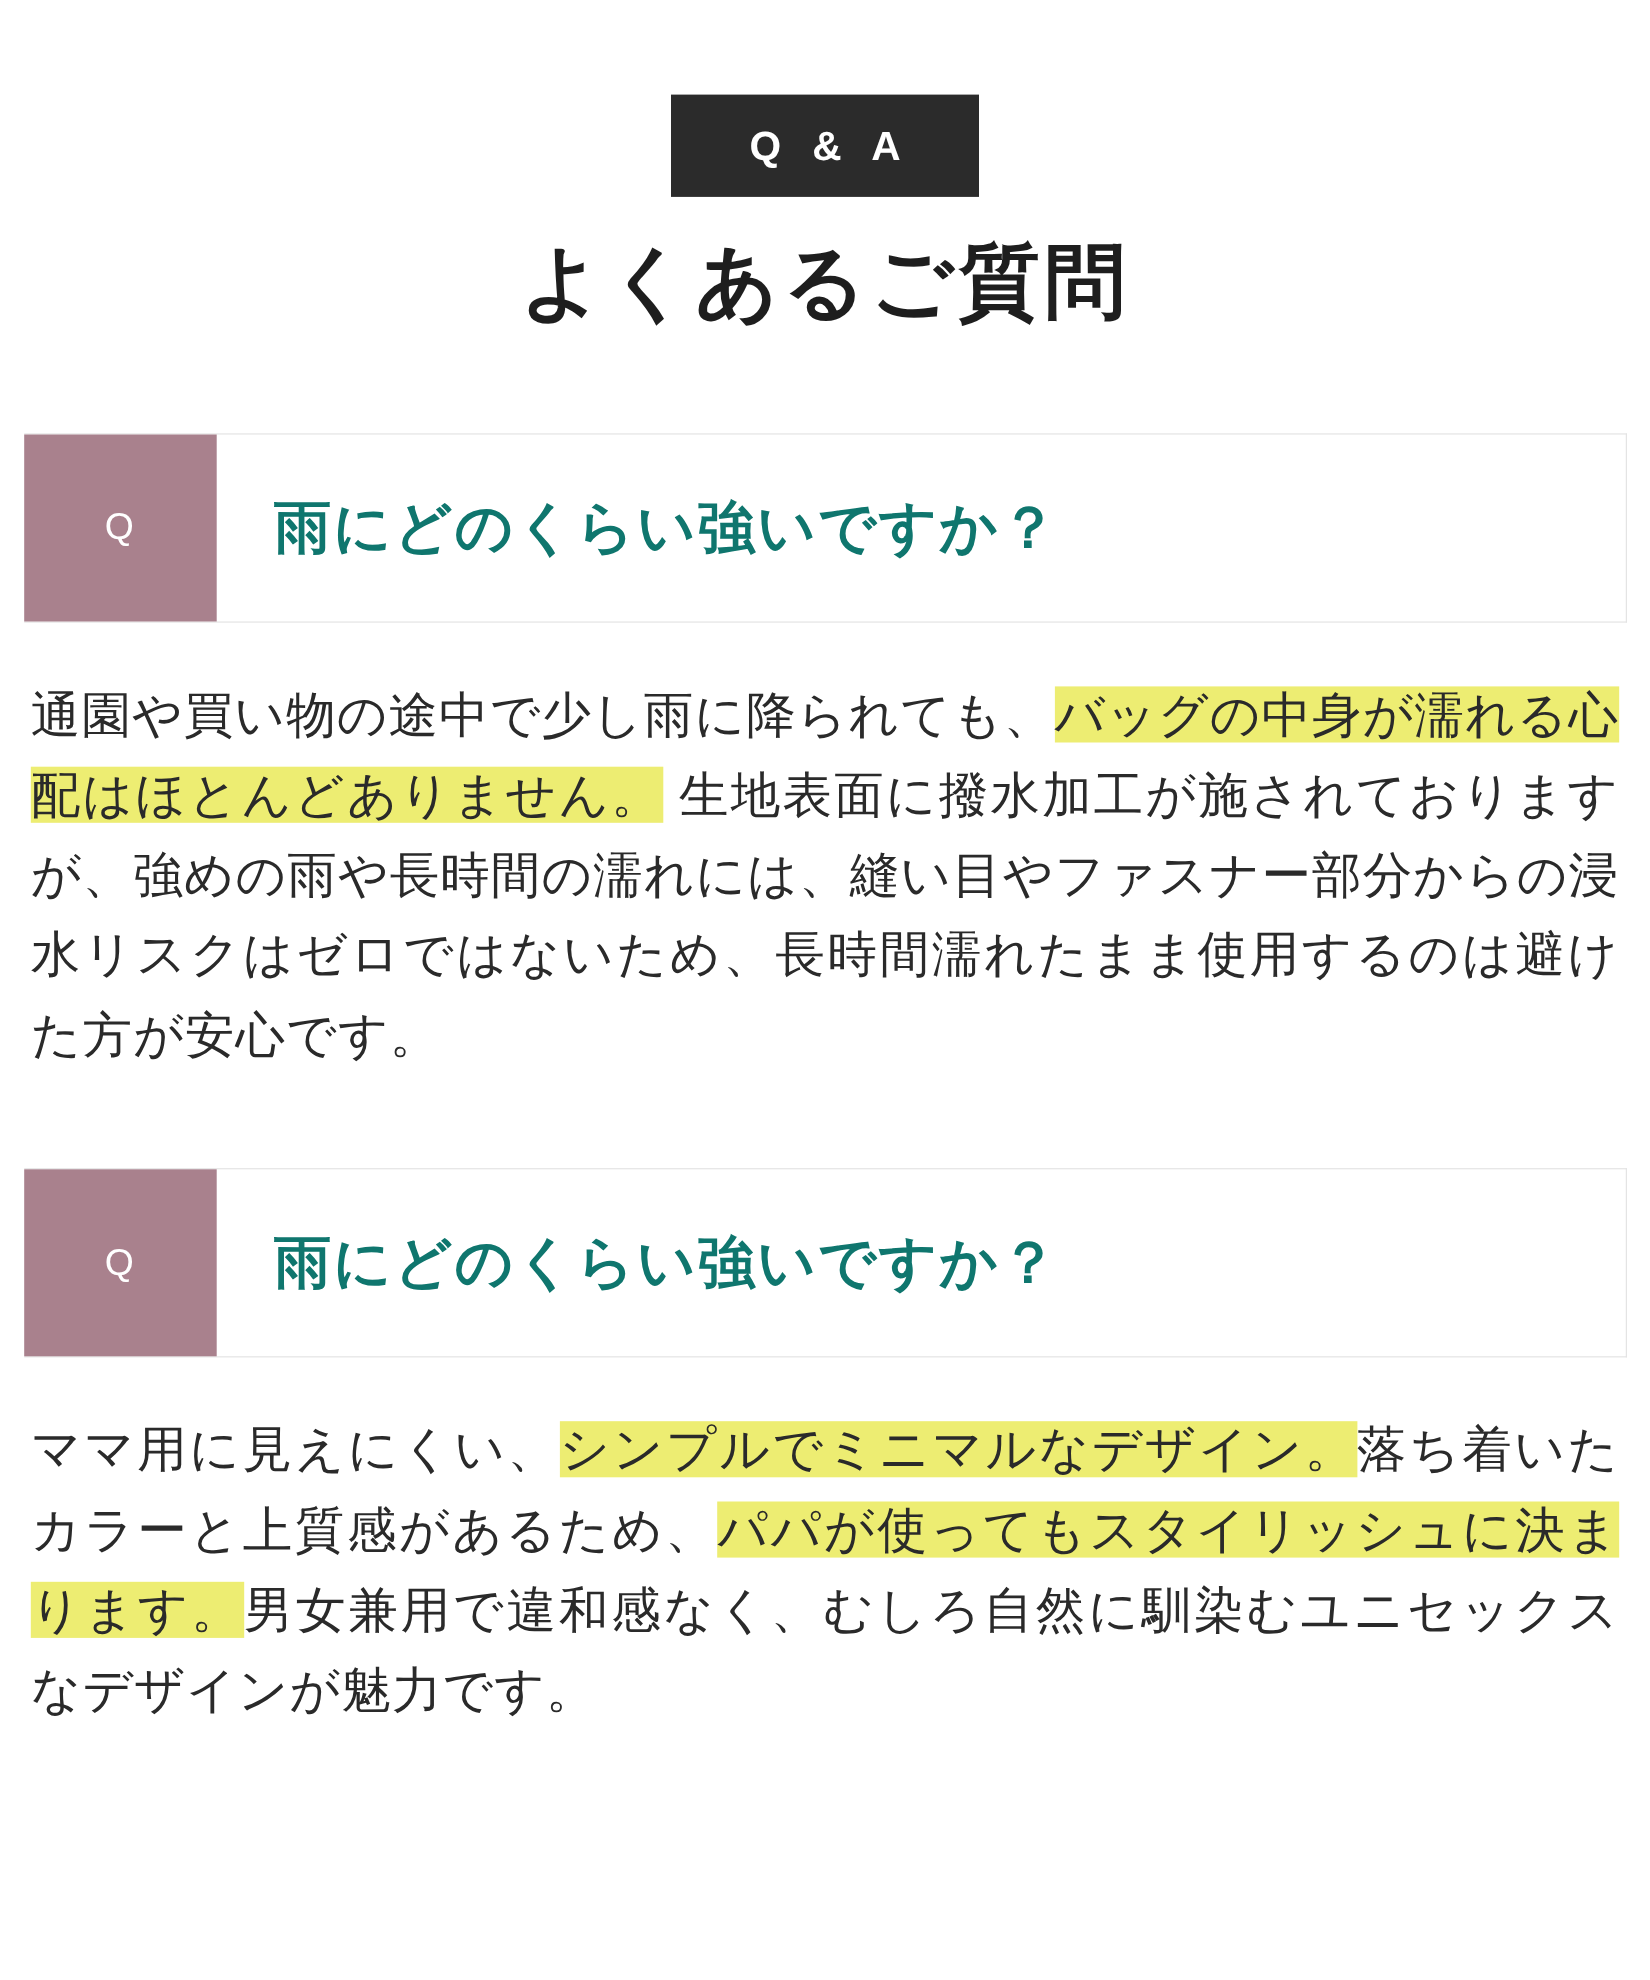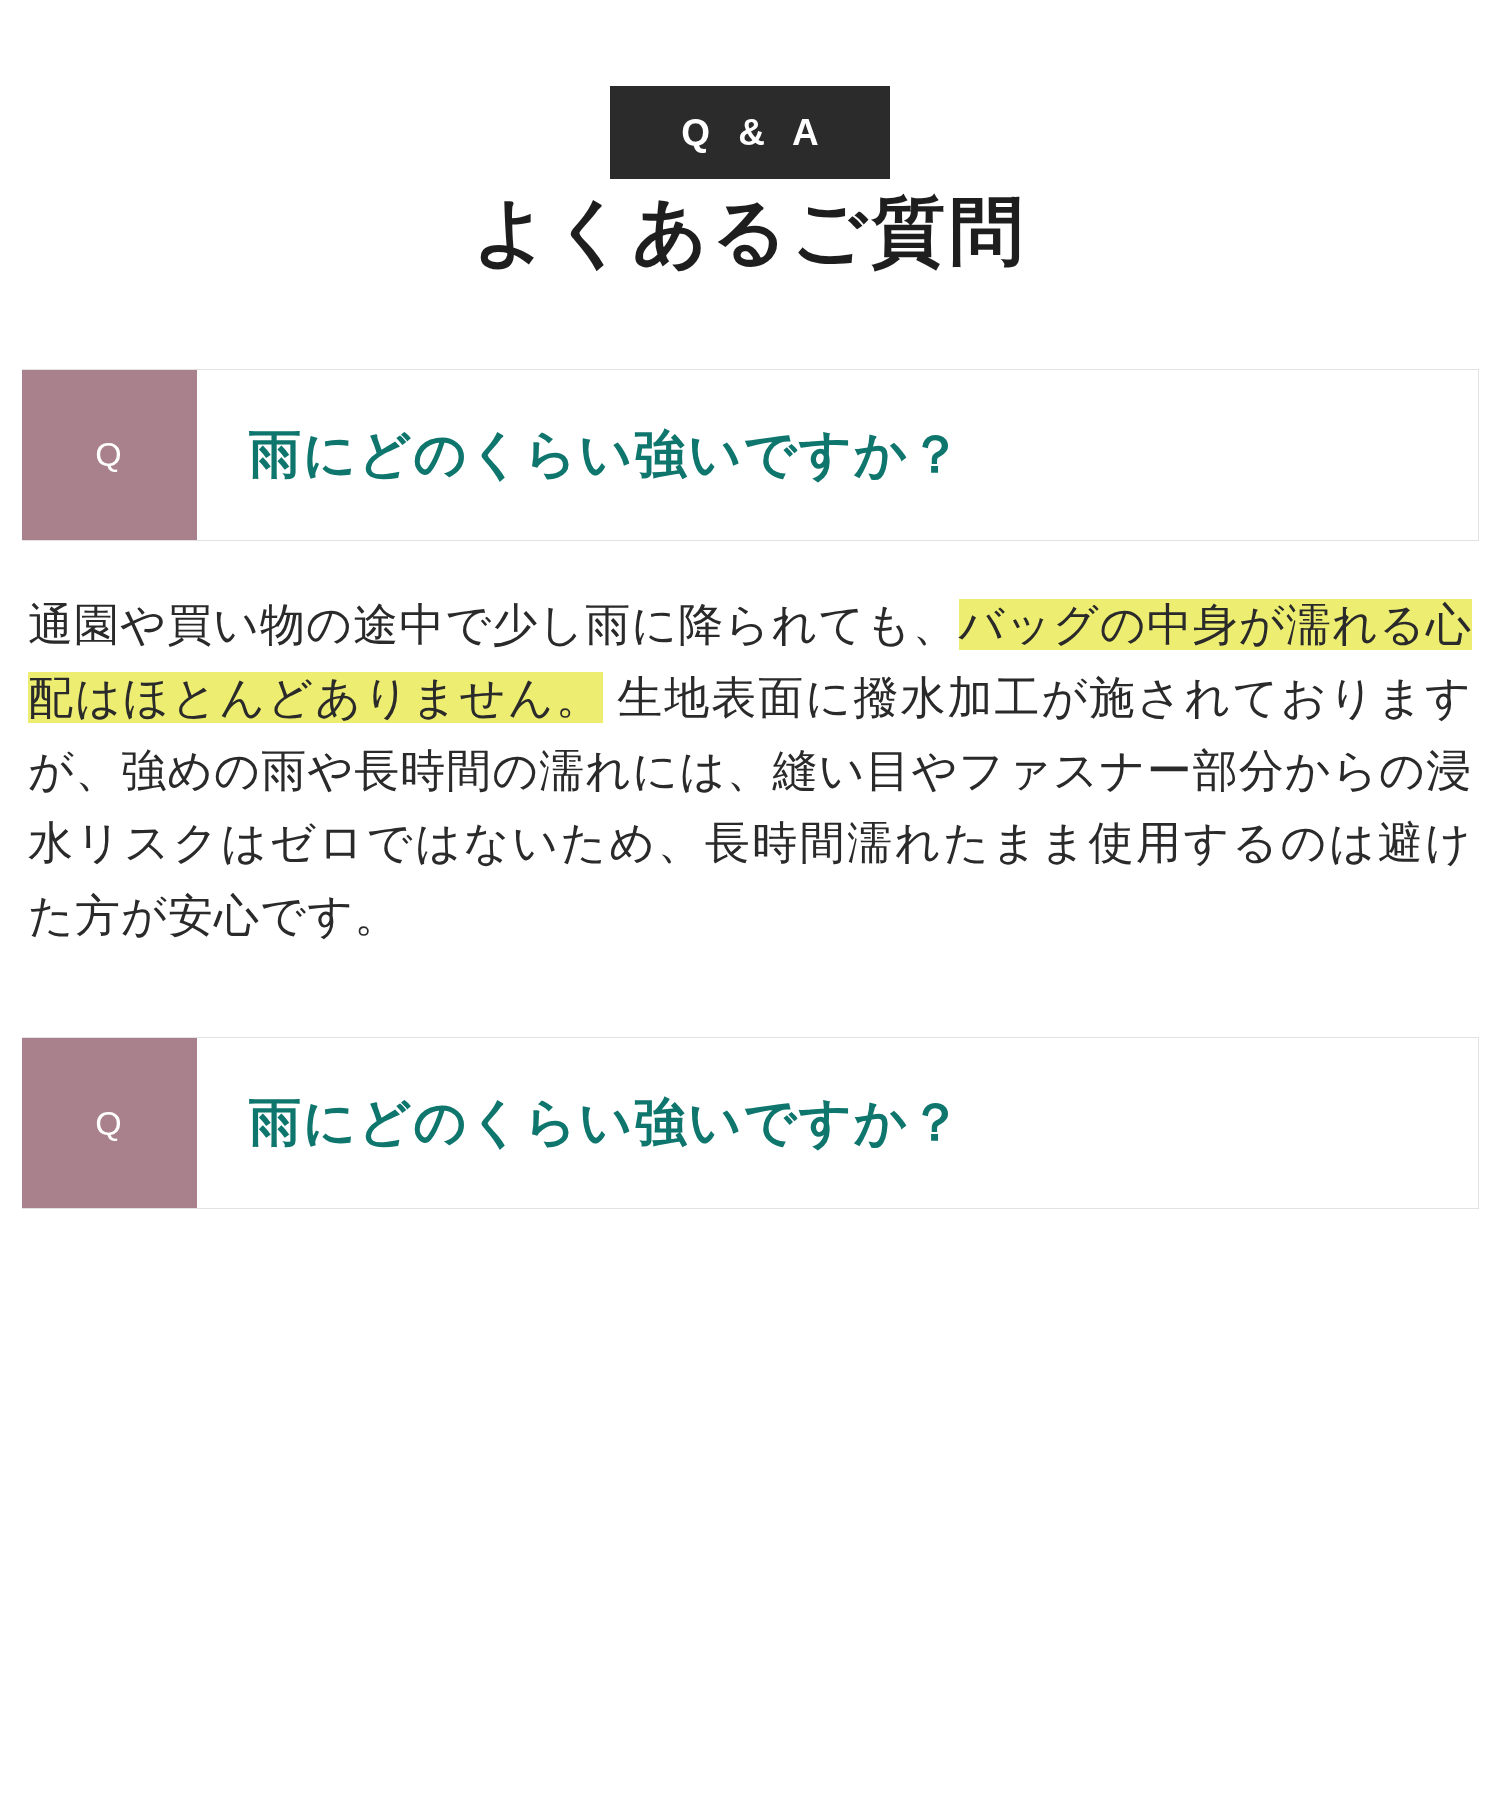--- a/index.html
+++ b/index.html
@@ -31,21 +31,21 @@
     display: inline-block;
     background: #2b2b2b;
     color: #ffffff;
     font-size: 37px;
     font-weight: bold;
     letter-spacing: 9px;
     padding: 28px 62px 28px 71px;
     line-height: 1;
   }
   .page-title {
-    margin-top: 9px;
+    margin-top: 34px;
     font-size: 74px;
     font-weight: bold;
     letter-spacing: 4px;
     color: #1e1e1e;
     line-height: 1.2;
   }
 
   
   .faq-list {
     margin-top: 92px;
@@ -120,16 +120,17 @@
         <div class="q-text">雨にどのくらい強いですか？</div>
       </div>
       <div class="answer"><span>通園や買い物の途中で少し雨に降られても、</span><mark>バッグの中身が濡れる心配はほとんどありません。</mark><span> 生地表面に撥水加工が施されておりますが、強めの雨や長時間の濡れには、縫い目やファスナー部分からの浸水リスクはゼロではないため、長時間濡れたまま使用するのは避けた方が安心です。</span></div>
     </div>
 
     <div class="faq-item">
       <div class="q-row">
         <div class="q-mark">Q</div>
         <div class="q-text">雨にどのくらい強いですか？</div>
       </div>
+      <div class="answer"><span>ママ用に見えにくい、</span><mark>シンプルでミニマルなデザイン。</mark><span>落ち着いたカラーと上質感があるため、</span><mark>パパが使ってもスタイリッシュに決まります。</mark><span>男女兼用で違和感なく、むしろ自然に馴染むユニセックスなデザインが魅力です。</span></div>
     </div>
 
   </div>
 </div>
 
 </body></html>

